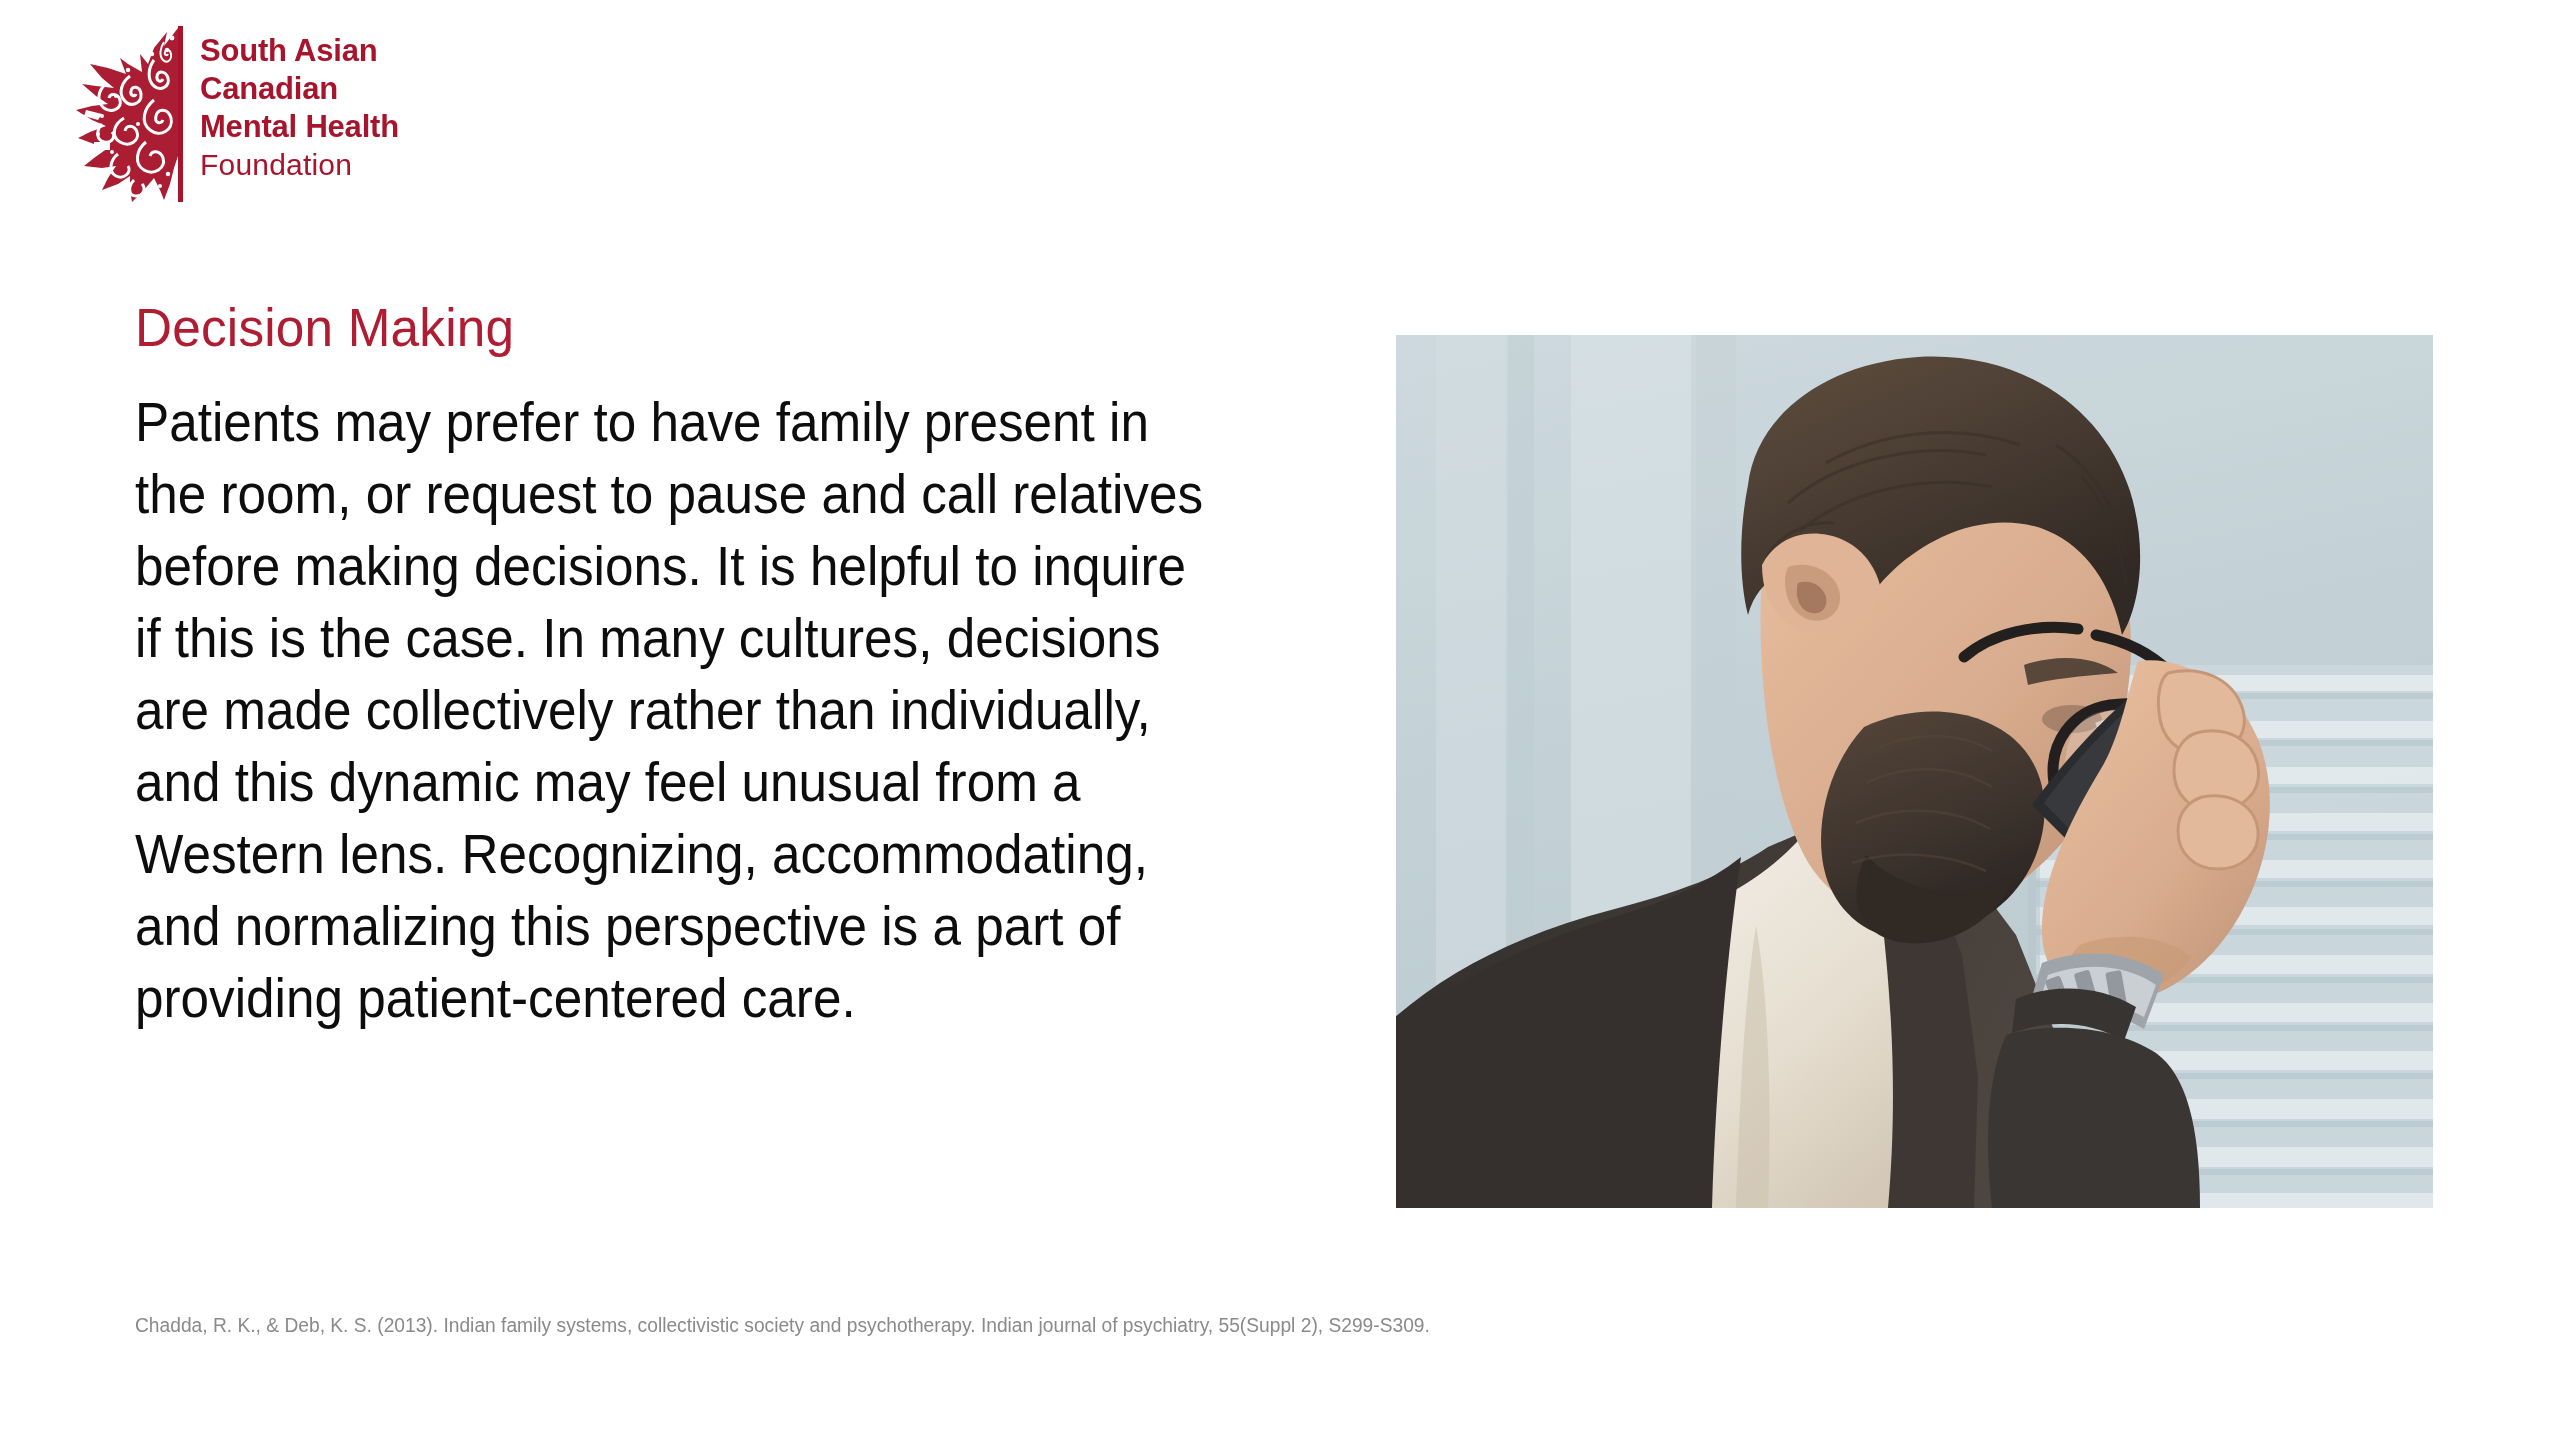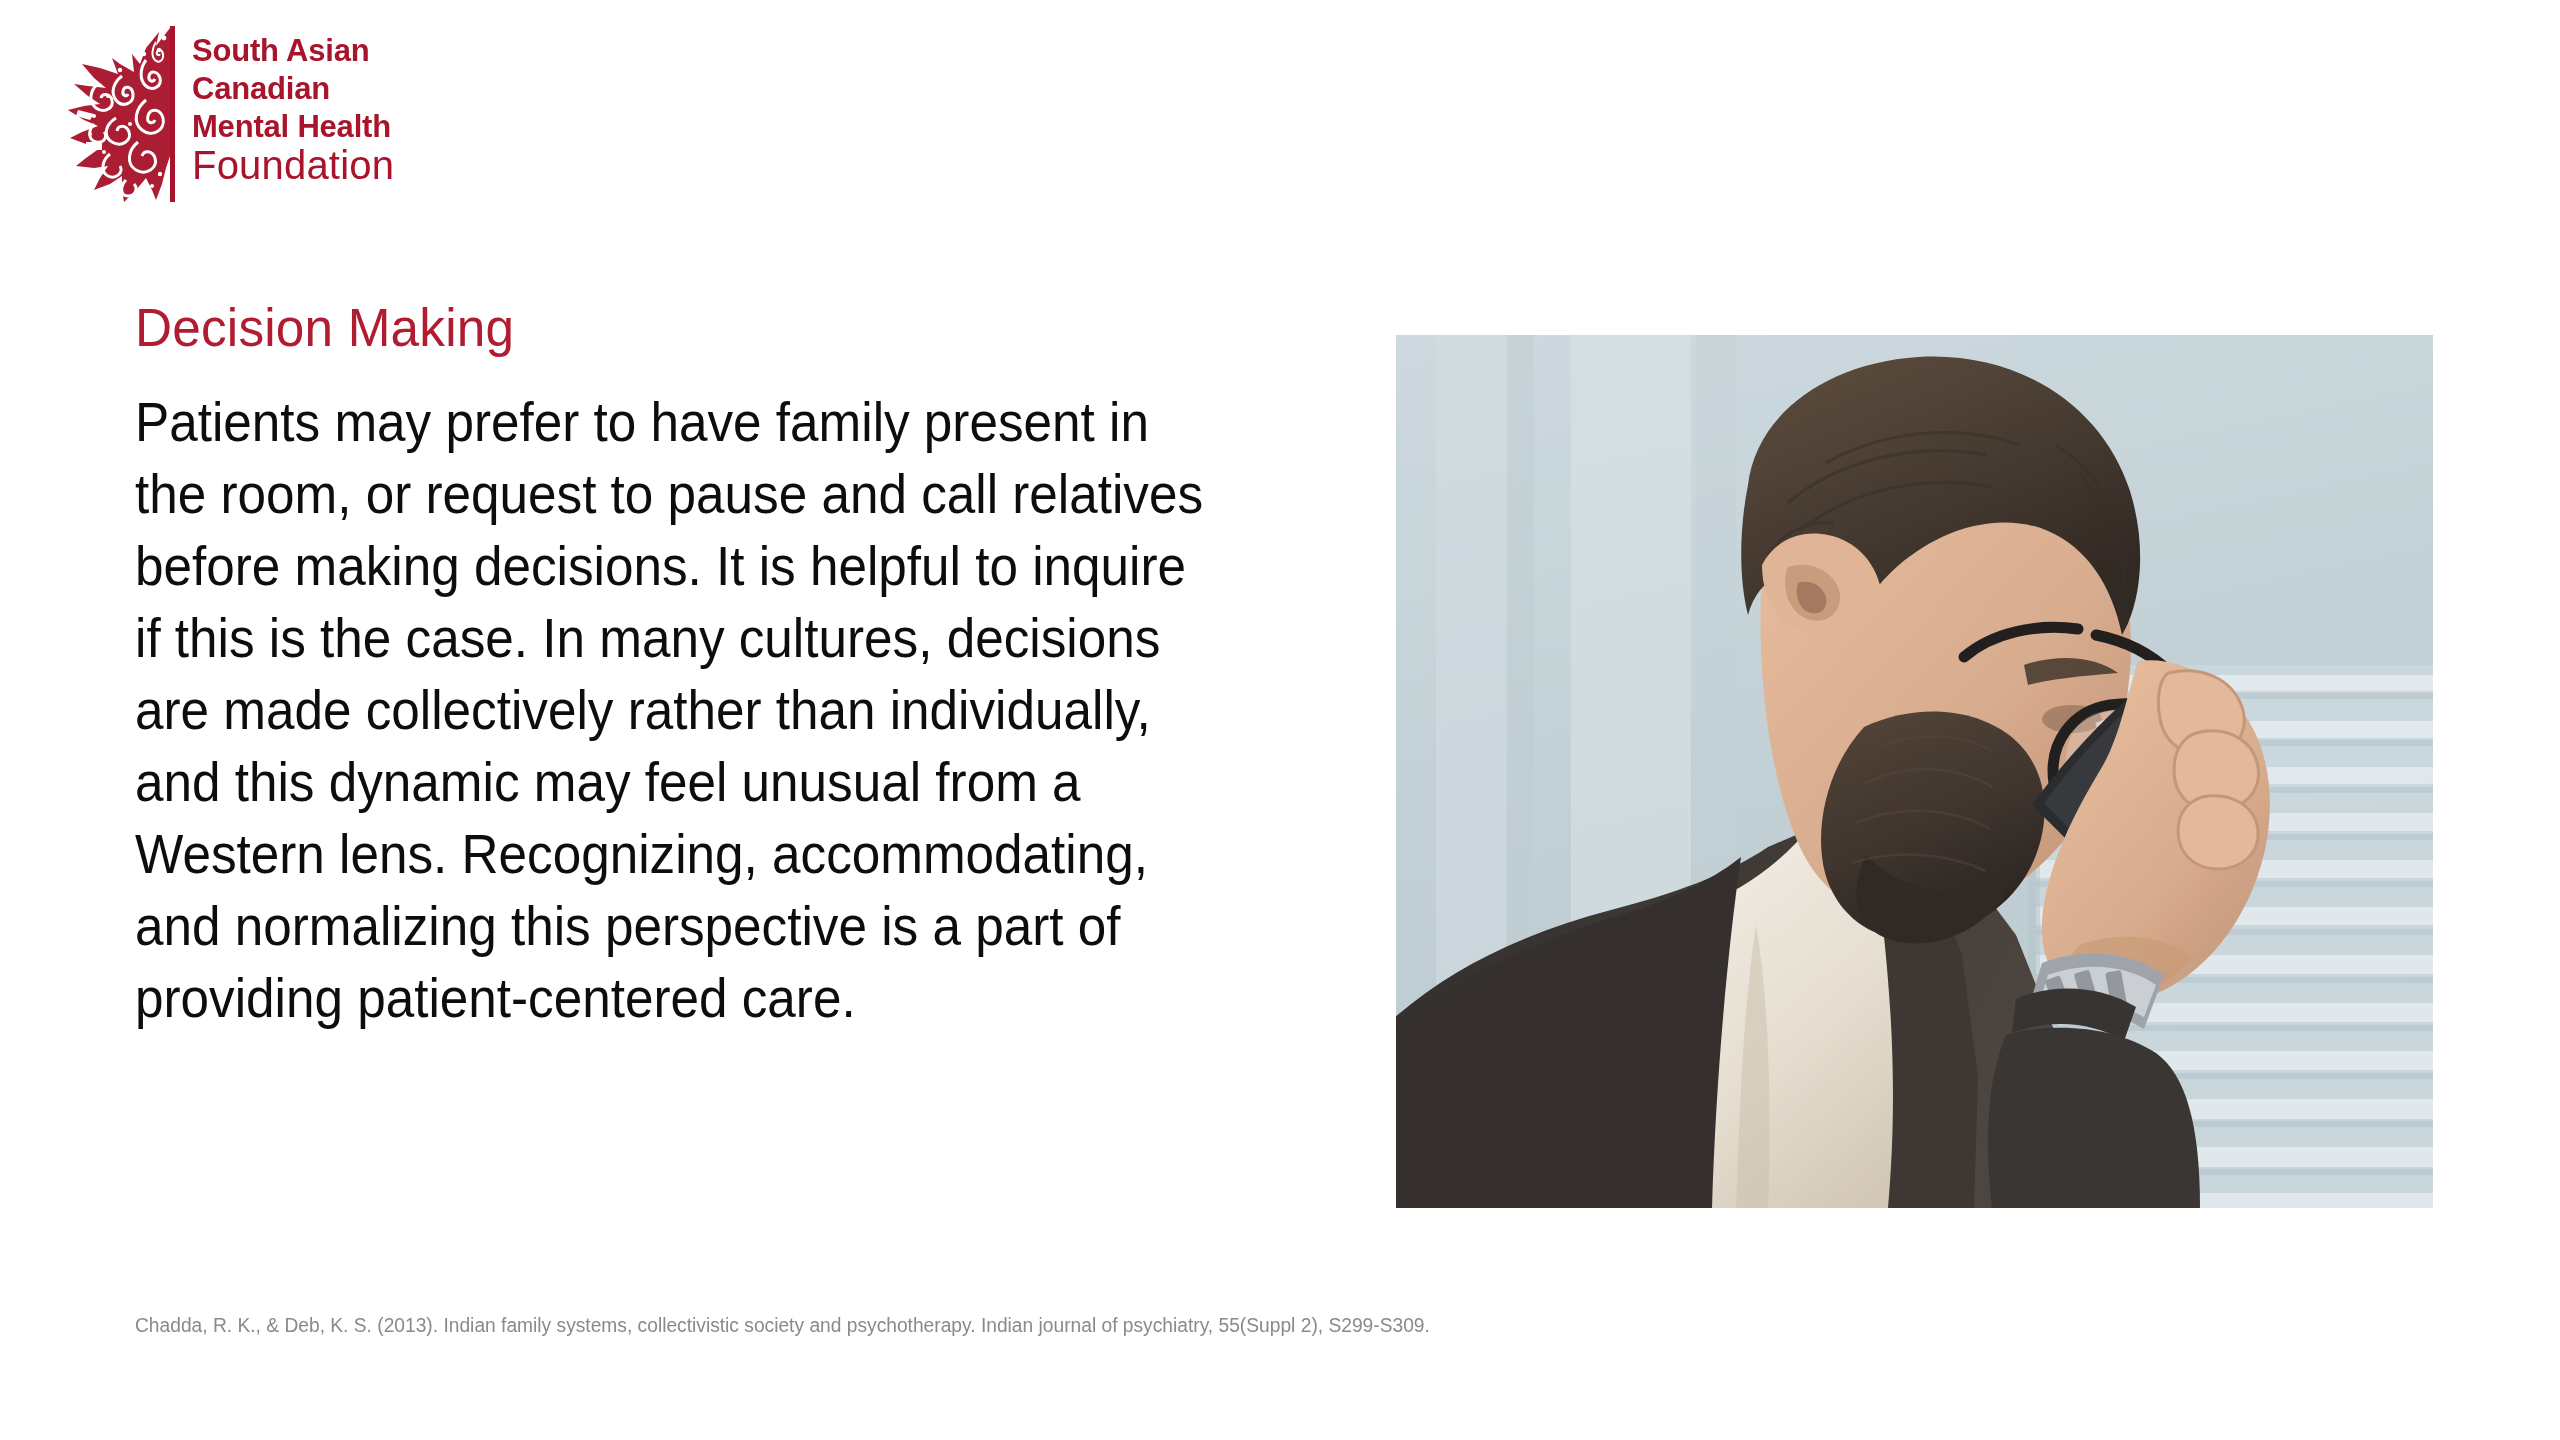--- a/index.html
+++ b/index.html
@@ -55,21 +55,21 @@
     line-height: 71px;
     letter-spacing: 0.1px;
     transform: scaleX(0.92);
     transform-origin: left top;
     z-index: 2;
   }
 
   
   .logo {
     position: absolute;
-    left: 60px;
+    left: 68px;
     top: 24px;
     width: 440px;
     height: 180px;
     display: flex;
     align-items: flex-start;
   }
   .logo-mark {
     width: 118px;
     height: 180px;
     flex: 0 0 118px;
@@ -82,23 +82,22 @@
   }
   .logo-line {
     display: block;
     font-size: 31px;
     font-weight: bold;
     letter-spacing: -0.2px;
     white-space: nowrap;
   }
   .logo-line.light {
     font-weight: 400;
-    font-size: 40px;
+    font-size: 30px;
     letter-spacing: 0.2px;
-    text-align: right;
   }
 
   
   .content-heading {
     position: absolute;
     left: 135px;
     top: 295px;
     margin: 0;
     color: #b01c32;
     font-size: 54px;

